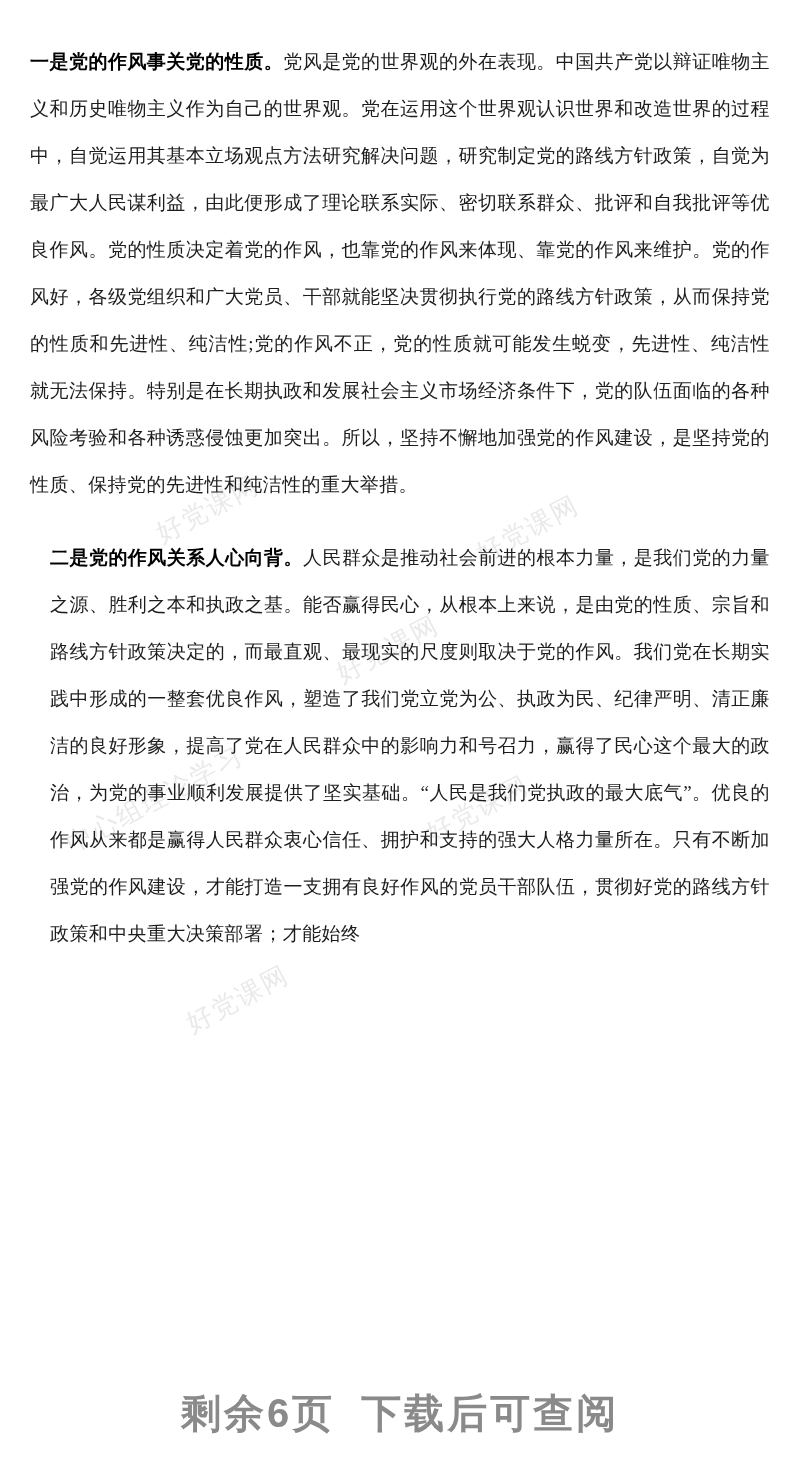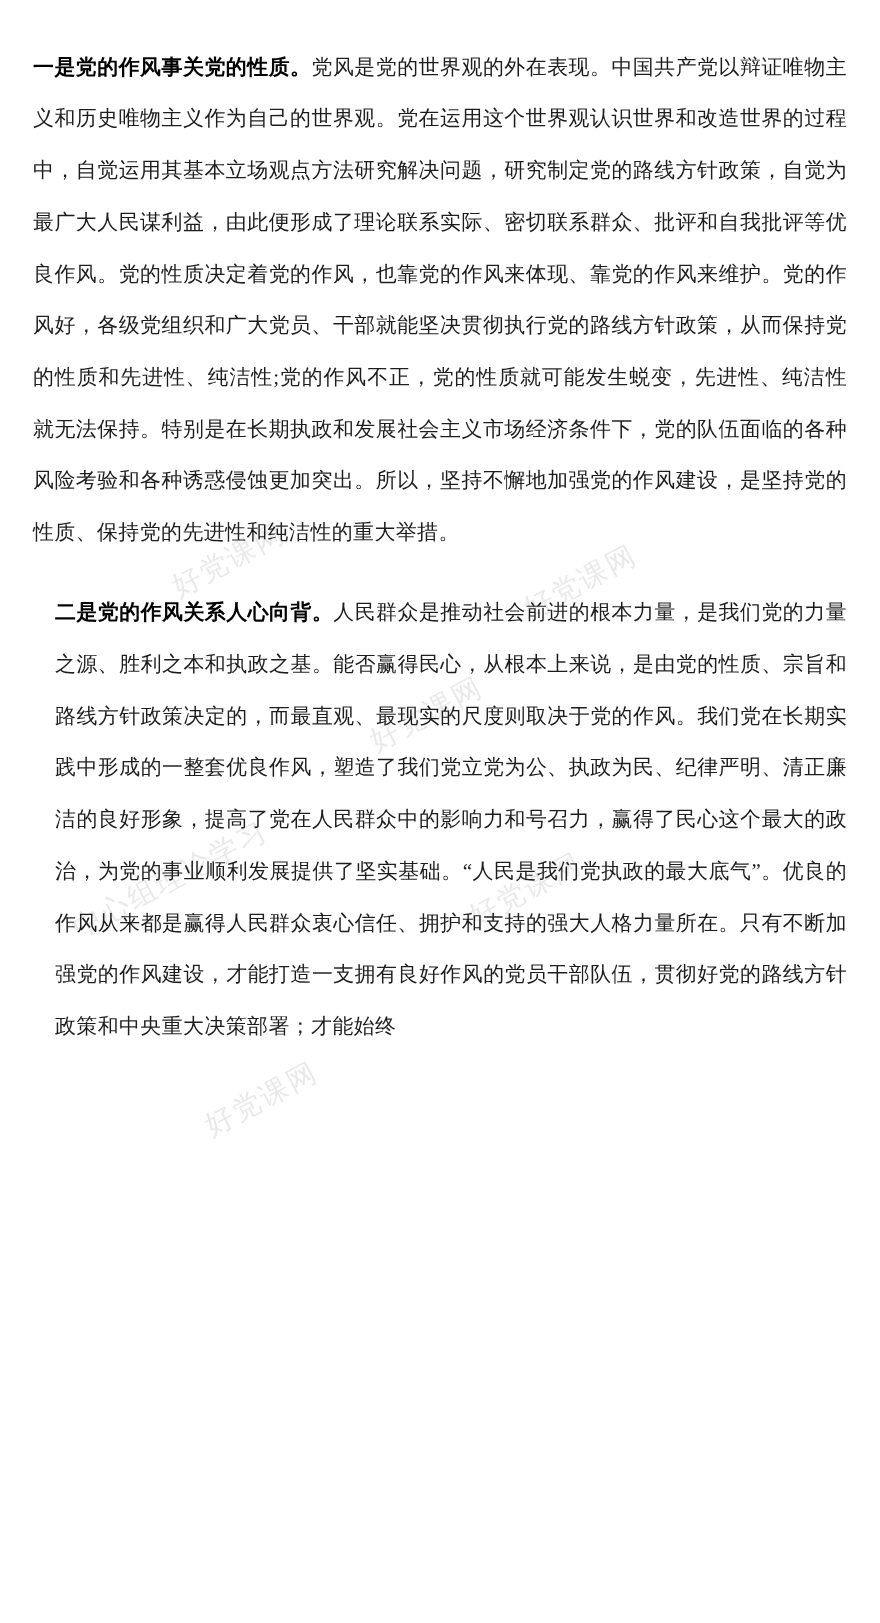--- a/index.html
+++ b/index.html
@@ -107,14 +107,17 @@
   </div>
 
   <div class="doc-body">
 
     <p class="para"><span class="lead">一是党的作风事关党的性质。</span><span>党风是党的世界观的外在表现。中国共产党以辩证唯物主义和历史唯物主义作为自己的世界观。党在运用这个世界观认识世界和改造世界的过程中，自觉运用其基本立场观点方法研究解决问题，研究制定党的路线方针政策，自觉为最广大人民谋利益，由此便形成了理论联系实际、密切联系群众、批评和自我批评等优良作风。党的性质决定着党的作风，也靠党的作风来体现、靠党的作风来维护。党的作风好，各级党组织和广大党员、干部就能坚决贯彻执行党的路线方针政策，从而保持党的性质和先进性、纯洁性;党的作风不正，党的性质就可能发生蜕变，先进性、纯洁性就无法保持。特别是在长期执政和发展社会主义市场经济条件下，党的队伍面临的各种风险考验和各种诱惑侵蚀更加突出。所以，坚持不懈地加强党的作风建设，是坚持党的性质、保持党的先进性和纯洁性的重大举措。</span></p>
 
     <p class="para"><span class="lead">二是党的作风关系人心向背。</span><span>人民群众是推动社会前进的根本力量，是我们党的力量之源、胜利之本和执政之基。能否赢得民心，从根本上来说，是由党的性质、宗旨和路线方针政策决定的，而最直观、最现实的尺度则取决于党的作风。我们党在长期实践中形成的一整套优良作风，塑造了我们党立党为公、执政为民、纪律严明、清正廉洁的良好形象，提高了党在人民群众中的影响力和号召力，赢得了民心这个最大的政治，为党的事业顺利发展提供了坚实基础。“人民是我们党执政的最大底气”。优良的作风从来都是赢得人民群众衷心信任、拥护和支持的强大人格力量所在。只有不断加强党的作风建设，才能打造一支拥有良好作风的党员干部队伍，贯彻好党的路线方针政策和中央重大决策部署；才能始终</span></p>
 
   </div>
 
+  <div class="footer-banner">
+    <span class="banner-text">剩余6页</span><span class="banner-gap"></span><span class="banner-text">下载后可查阅</span>
+  </div>
 
 </div>
 
 </body></html>

